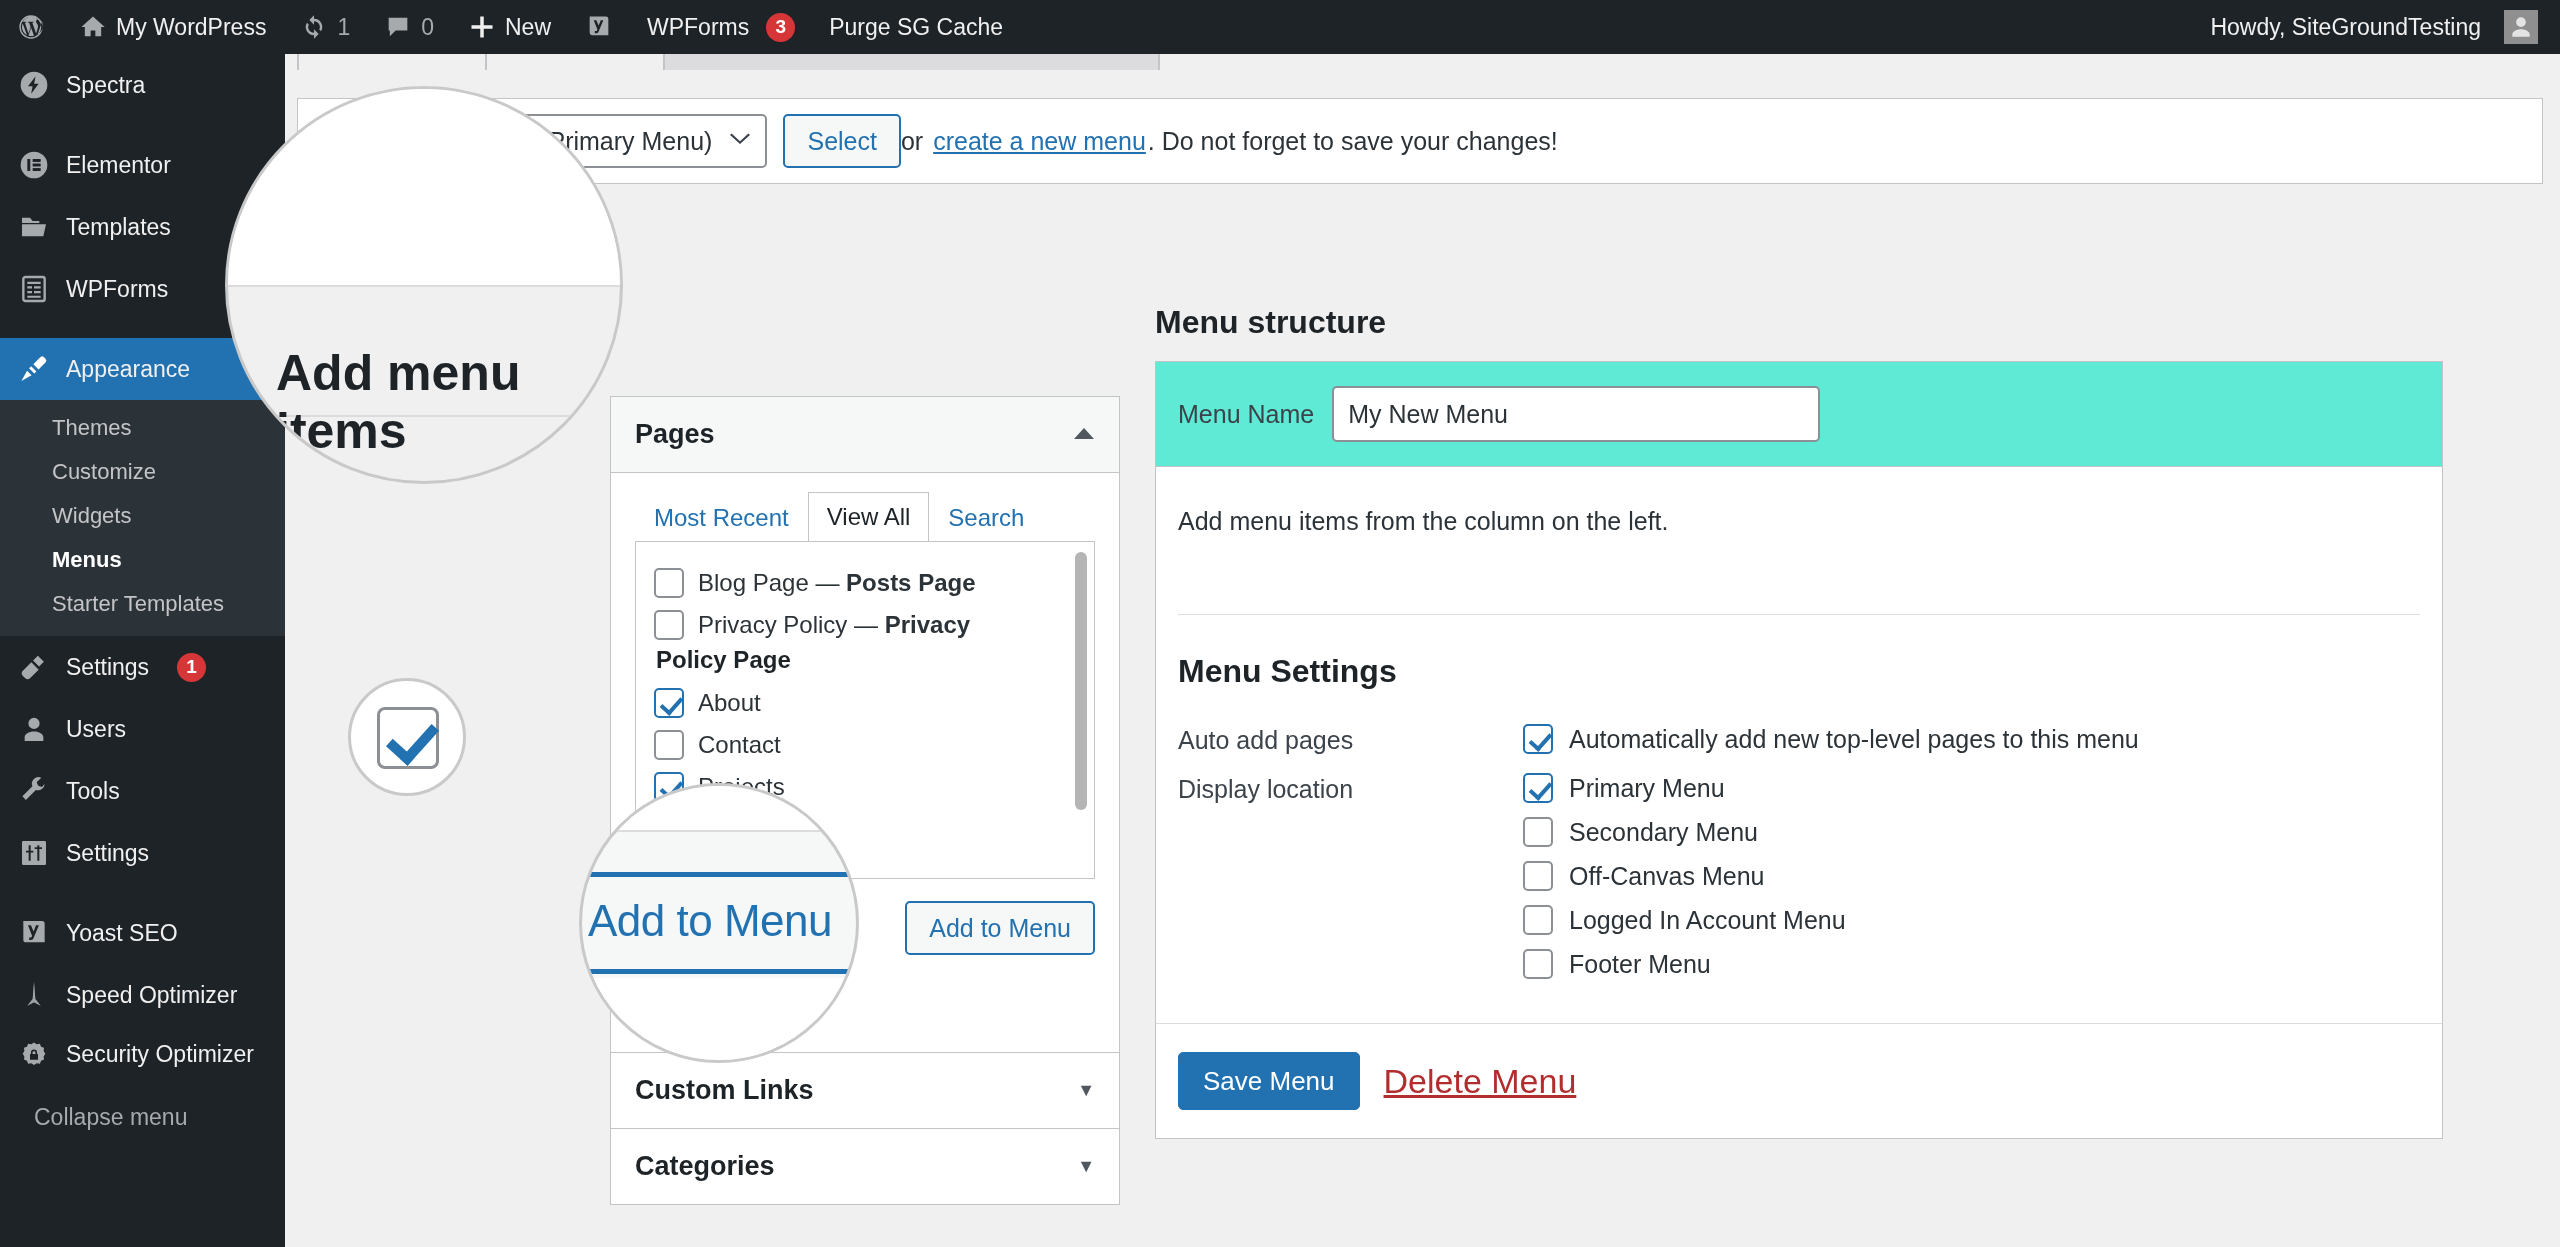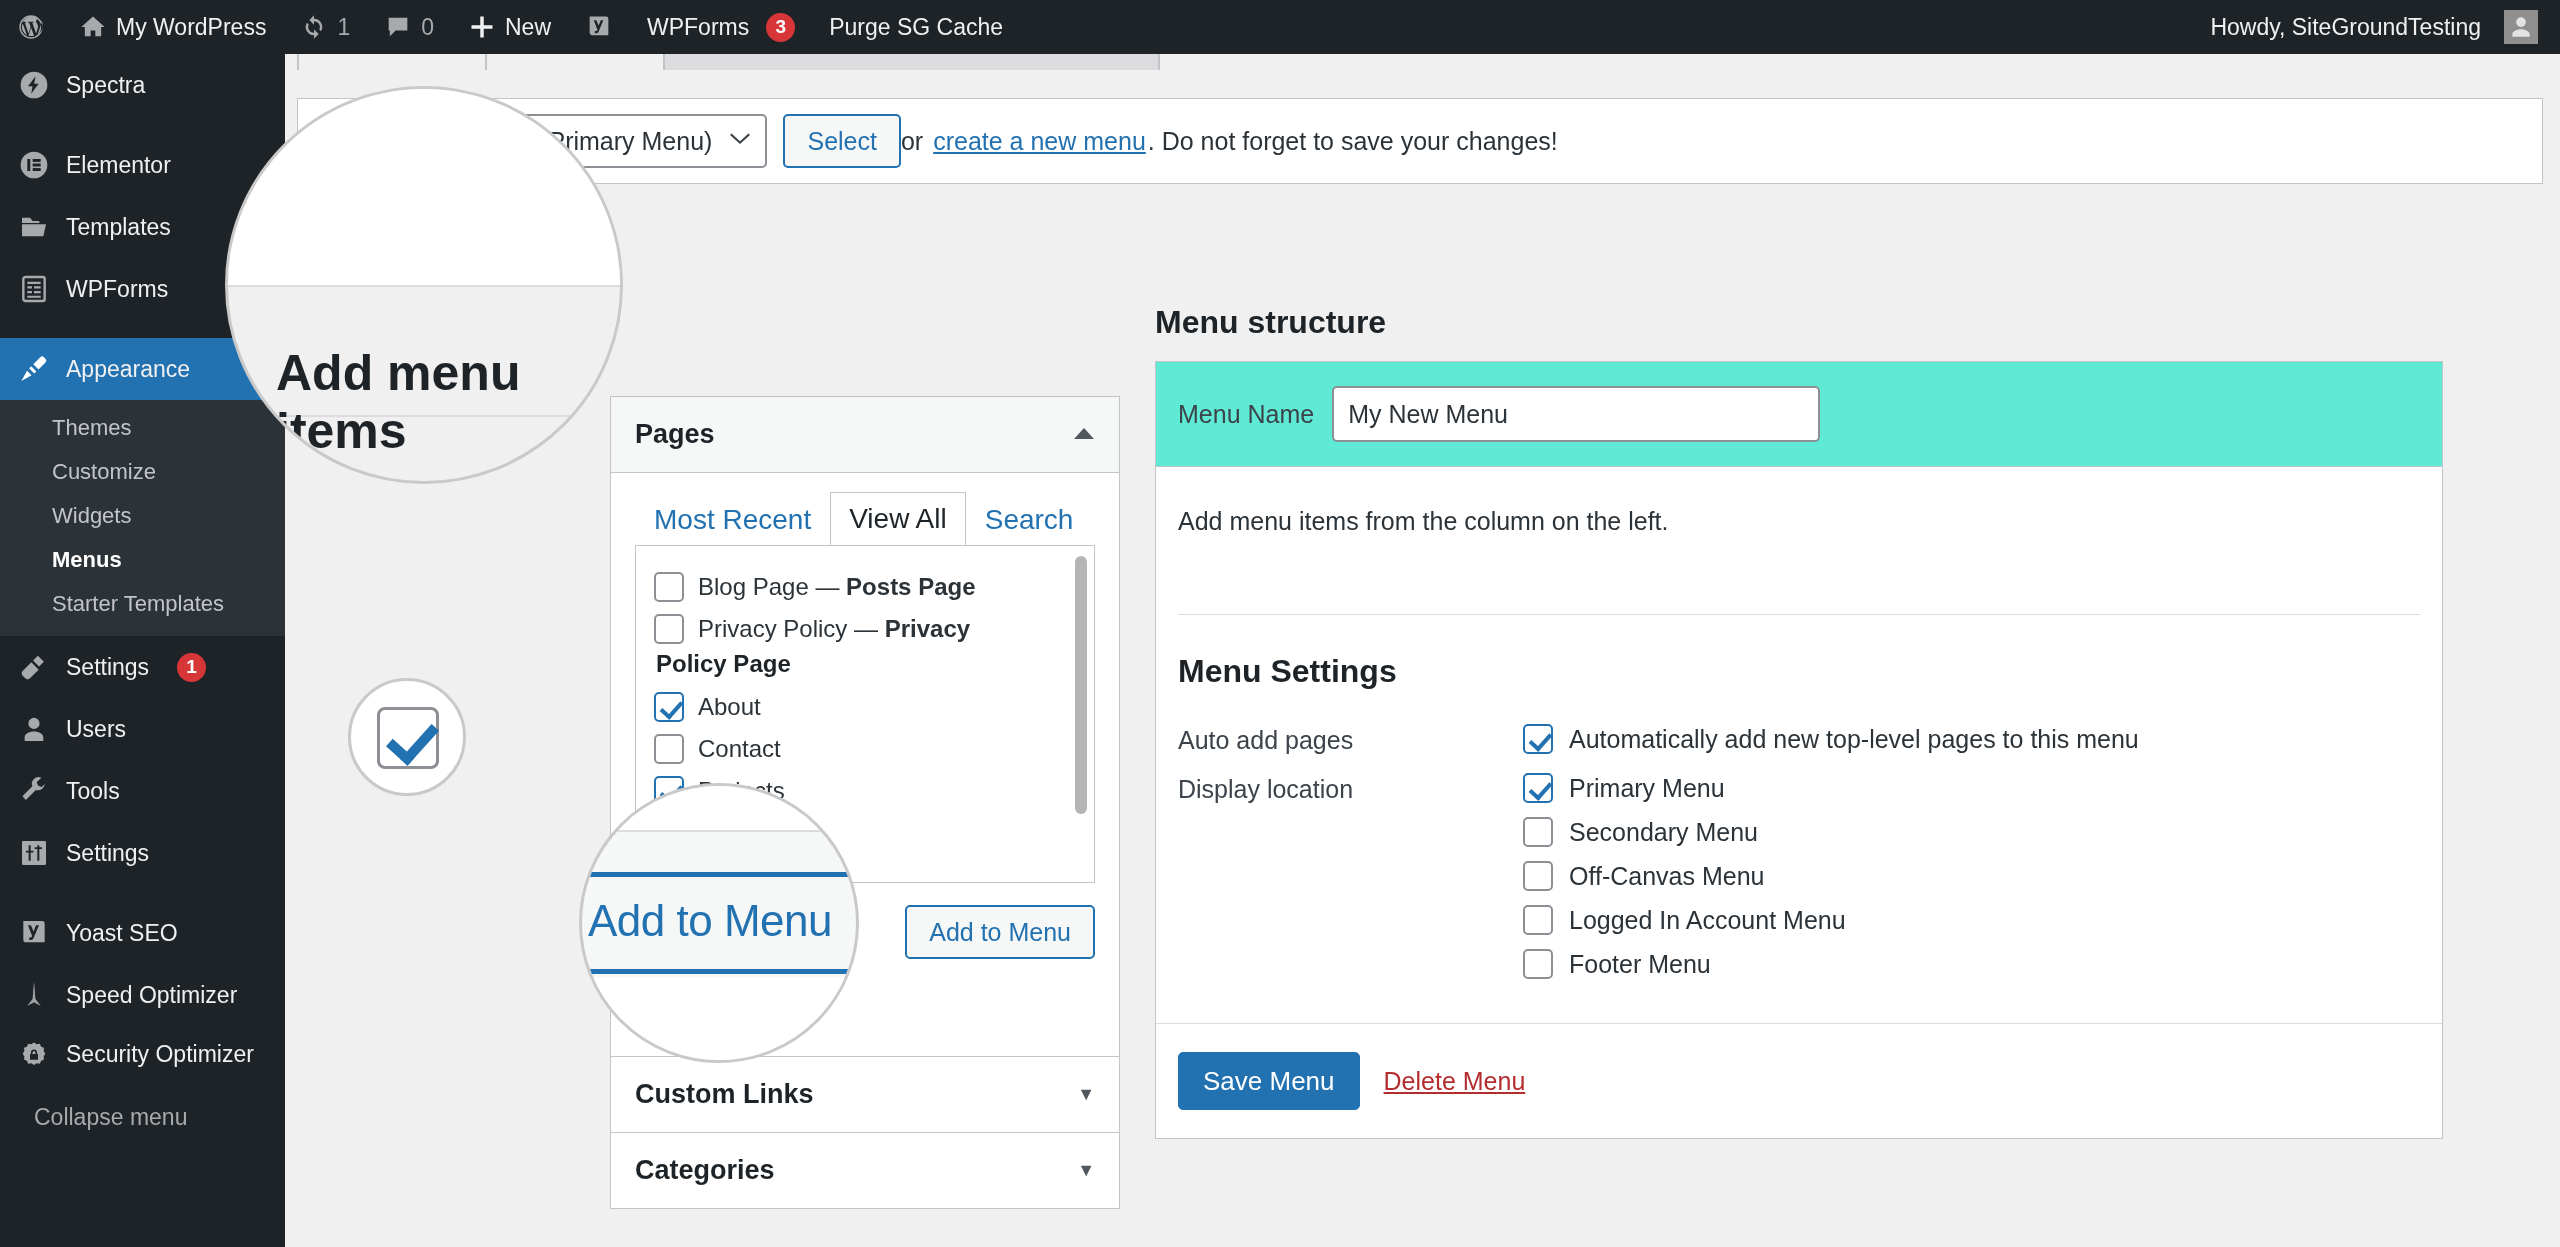--- a/index.html
+++ b/index.html
@@ -130,21 +130,21 @@
     padding: 22px 24px; border-bottom: 1px solid #c3c4c7;
     font-size: 27px; font-weight: 700; color: #1d2327;
     background: #fff;
   }
   .acc-head .tri { color: #50575e; font-size: 18px; }
   #pages-head { background: #f6f7f7; }
   .acc-body { padding: 0 24px 0 24px; background: #fff; }
 
   .tabs { display: flex; align-items: flex-end; gap: 0; padding-top: 18px; }
   .tab {
-    padding: 10px 18px; font-size: 28px; color: #2271b1;
+    padding: 10px 18px; font-size: 24px; color: #2271b1;
     border: 1px solid transparent; border-bottom: none;
     position: relative; top: 1px;
   }
   .tab.active {
     background: #fff; color: #1d2327;
     border: 1px solid #c3c4c7; border-bottom: 1px solid #fff;
   }
   .pagelist {
     border: 1px solid #c3c4c7; background: #fff;
     height: 338px; position: relative; overflow: hidden;
@@ -209,21 +209,21 @@
   .panel-foot {
     margin-top: 44px; border-top: 1px solid #dcdcde;
     display: flex; align-items: center; gap: 24px;
     padding: 28px 22px 28px 22px; margin-left: -22px; margin-right: -22px;
   }
   .btn-primary {
     height: 58px; padding: 0 24px; display: inline-flex; align-items: center;
     background: #2271b1; border: 1px solid #2271b1; border-radius: 5px;
     color: #fff; font-size: 26px;
   }
-  .lnk-danger { color: #b32d2e; text-decoration: underline; font-size: 25px; }
+  .lnk-danger { color: #b32d2e; text-decoration: underline; font-size: 34px; }
 
   
   .mag {
     position: absolute; border-radius: 50%;
     border: 3px solid #c9c9c9; overflow: hidden;
     background: #f0f0f1; z-index: 40;
     box-shadow: 0 0 0 0 rgba(0,0,0,0);
   }
   #mag1 { left: 225px; top: 86px; width: 398px; height: 398px; }
   #mag1 .t1 {

